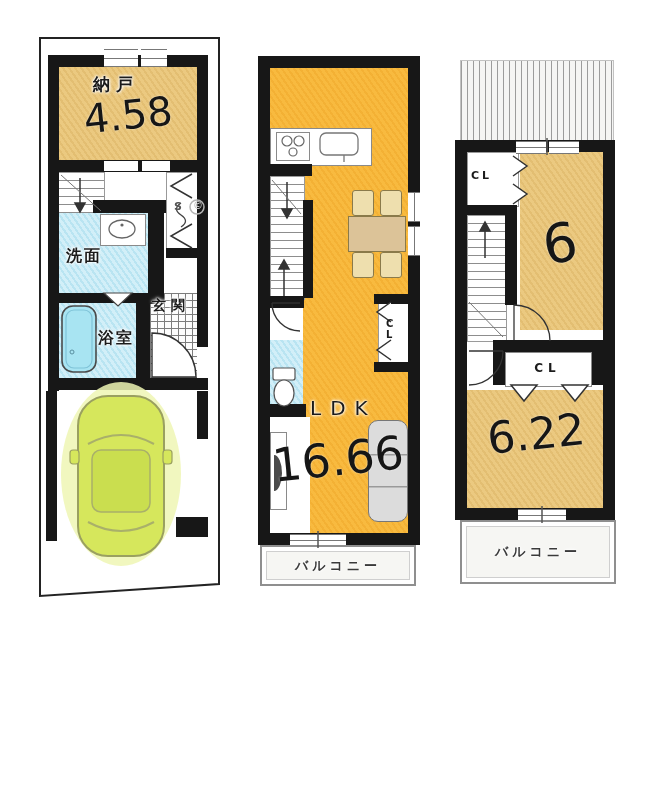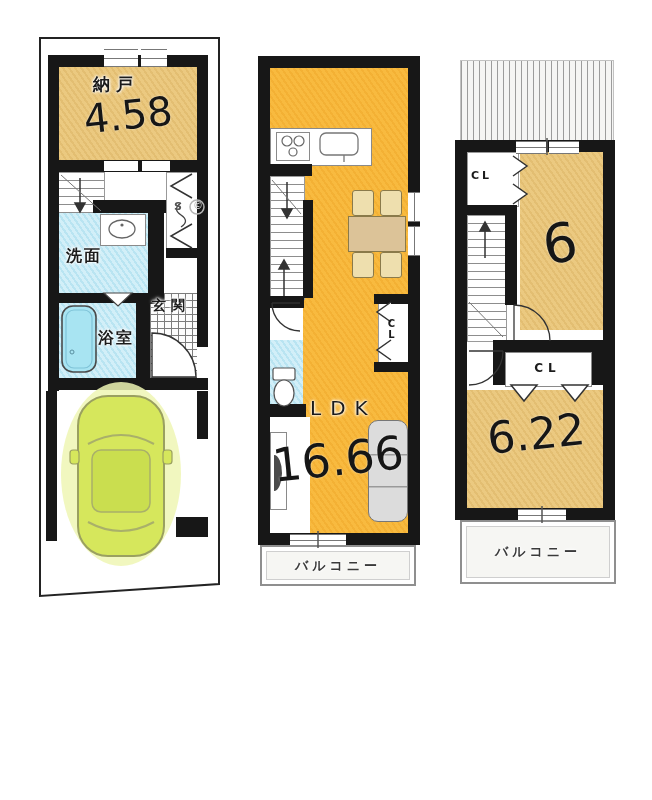--- a/index.html
+++ b/index.html
@@ -30,21 +30,21 @@
   .win-v{position:absolute;background:#fff;border-top:1px solid #777;border-bottom:1px solid #777;
        background-image:linear-gradient(90deg,#777,#777);background-size:1px 100%;
        background-position:center;background-repeat:no-repeat;}
   .box{position:absolute;background:#fff;border:1.5px solid #8a8a8a;}
   .chair{position:absolute;background:#eedfae;border:1.5px solid #8a7a4a;border-radius:3px;}
   .table{position:absolute;background:#dcc398;border:1.5px solid #8a7a4a;}
   .sofa{position:absolute;background:#dcdcdc;border:1.5px solid #777;border-radius:10px;
        background-image:linear-gradient(#9a9a9a,#9a9a9a),linear-gradient(#9a9a9a,#9a9a9a);
        background-size:100% 1.5px,100% 1.5px;background-position:0 33%,0 66%;background-repeat:no-repeat;}
   .lbl{position:absolute;color:#1b1b1b;font-weight:600;white-space:nowrap;
-       text-shadow:0 0 2px #fff,0 0 3px #fff,0 0 4px #fff;text-align:center;}
+       text-shadow:0 0 2px #fff,0 0 3px #fff,0 0 4px #fff;}
   .num{position:absolute;color:#161616;font-weight:500;text-align:center;transform:rotate(-6deg);
        text-shadow:0 0 2px rgba(255,255,255,.7);}
   .clv{line-height:1.05;word-break:break-all;white-space:normal;}
   .flexc{display:flex;align-items:center;justify-content:center;}
 </style>
 </head>
 <body>
 
 <div class="canvas">
 

